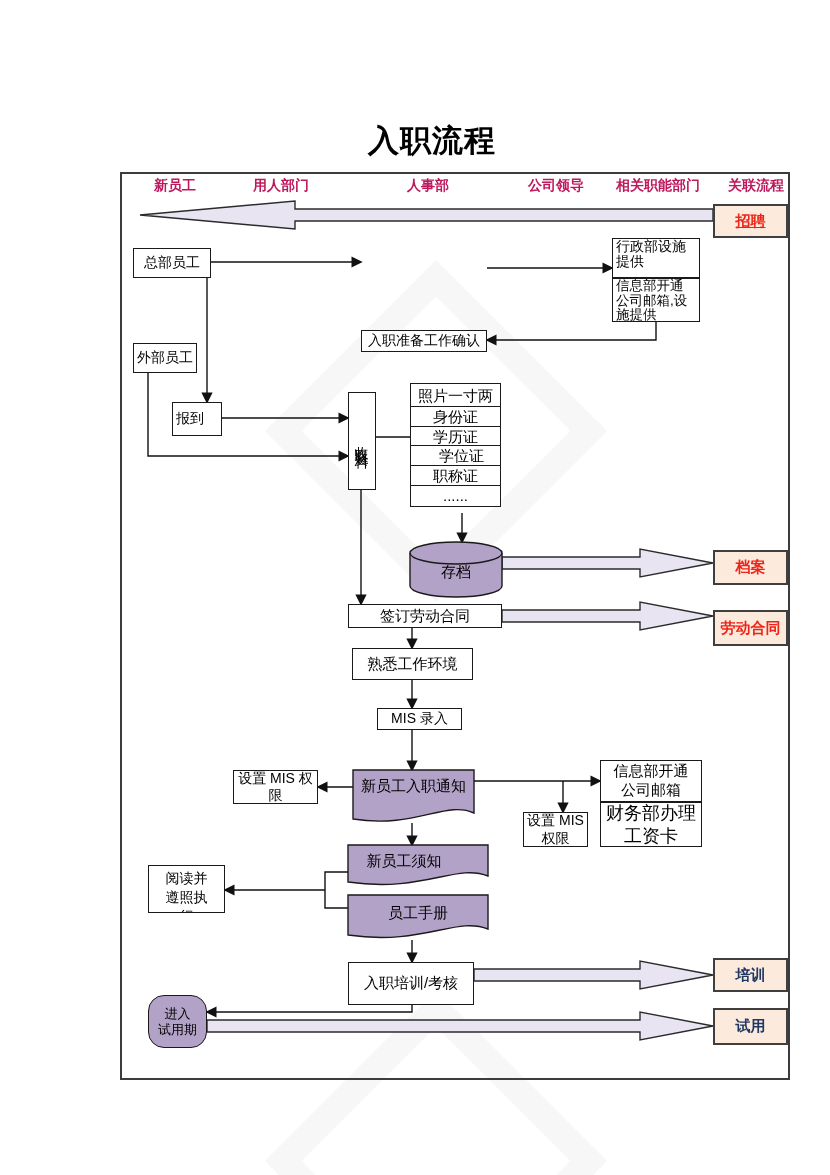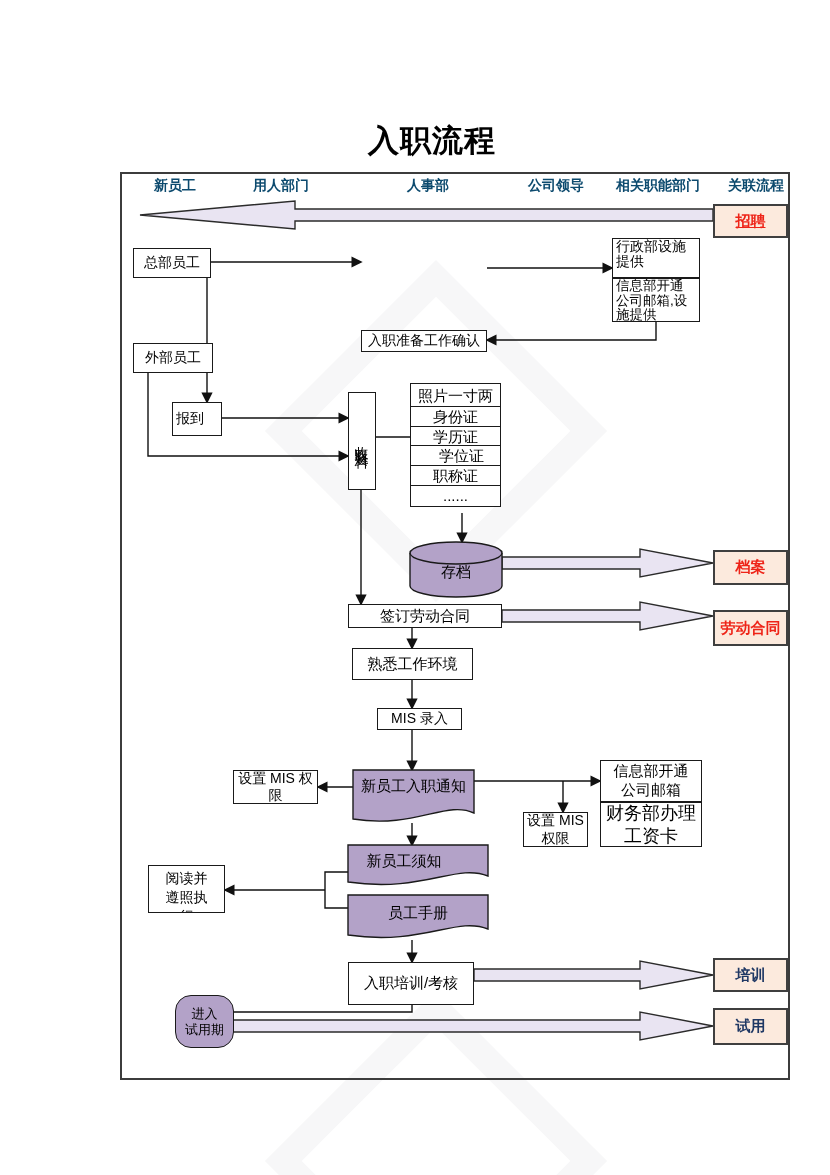--- a/index.html
+++ b/index.html
@@ -1,34 +1,34 @@
 <!DOCTYPE html>
 <html><head>
 <meta charset="utf-8">
 <style>
   html,body{margin:0;padding:0;background:#fff;}
   body{font-family:"Liberation Sans","DejaVu Sans",sans-serif;}
   #canvas{position:relative;width:830px;height:1175px;background:#fff;overflow:hidden;}
   #title{position:absolute;top:120px;left:0;right:0;text-align:center;font-size:31px;font-weight:bold;color:#000;transform:translateX(17px);letter-spacing:1px;}
   #frame{position:absolute;left:120px;top:172px;width:670px;height:908px;border:2px solid #3c3c3c;box-sizing:border-box;background:transparent;}
-  .lane{position:absolute;top:177px;transform:translateX(-50%);font-size:14px;font-weight:bold;color:#0c4a6e;white-space:nowrap;}
+  .lane{position:absolute;top:177px;transform:translateX(-50%);font-size:14px;font-weight:bold;color:#be185d;white-space:nowrap;}
   svg.layer{position:absolute;left:0;top:0;pointer-events:none;}
   .bx{position:absolute;background:#fff;border:1.2px solid #1a1a1a;box-sizing:border-box;display:flex;align-items:center;justify-content:center;text-align:center;font-size:14px;line-height:1.25;color:#000;white-space:pre-line;overflow:hidden;}
   .left{justify-content:flex-start;text-align:left;padding-left:3px;}
   .topalign{align-items:flex-start;}
   .vert{writing-mode:vertical-rl;letter-spacing:3px;line-height:1;}
   .rel{position:absolute;left:713px;width:75px;background:#fceadd;border:2px solid #3f3f3f;box-sizing:border-box;display:flex;align-items:center;justify-content:center;font-size:15px;font-weight:bold;}
   .red{color:#ee2418;}
   .redu{text-decoration:underline;}
   .navy{color:#1f3864;}
   .doctext{position:absolute;display:flex;align-items:center;justify-content:center;font-size:15px;color:#000;text-align:center;}
   .row{border:1.2px solid #1a1a1a;box-sizing:border-box;background:#fff;text-align:center;font-size:15px;line-height:19px;overflow:hidden;color:#000;}
   .row + .row{margin-top:-1.2px;}
   .wm{position:absolute;width:190px;height:190px;border:26px solid rgba(100,100,115,0.05);transform:rotate(45deg);}
-  .pill{position:absolute;background:#b3a2c8;border:1.5px solid #1a1a1a;border-radius:16px;box-sizing:border-box;display:flex;align-items:center;justify-content:center;text-align:center;font-size:13px;line-height:16px;color:#000;white-space:pre-line;margin-left:27px;}
+  .pill{position:absolute;background:#b3a2c8;border:1.5px solid #1a1a1a;border-radius:16px;box-sizing:border-box;display:flex;align-items:center;justify-content:center;text-align:center;font-size:13px;line-height:16px;color:#000;white-space:pre-line;}
 </style>
 </head>
 <body>
 
 <div id="canvas">
 
   <div class="wm" style="left:315px;top:310px;"></div>
   <div class="wm" style="left:315px;top:1040px;"></div>
 
   <div id="title">入职流程</div>
@@ -80,21 +80,21 @@
   <div id="frame"></div>
 
   <div class="lane" style="left:175px;">新员工</div>
   <div class="lane" style="left:281px;">用人部门</div>
   <div class="lane" style="left:428px;">人事部</div>
   <div class="lane" style="left:556px;">公司领导</div>
   <div class="lane" style="left:658px;">相关职能部门</div>
   <div class="lane" style="left:756px;">关联流程</div>
 
   <div class="bx" style="left:133px;top:248px;width:78px;height:30px;text-align:center;">总部员工</div>
-  <div class="bx" style="left:133px;top:343px;width:80px;height:30px;">外部员工</div>
+  <div class="bx" style="left:133px;top:343px;width:64px;height:30px;">外部员工</div>
   <div class="bx left" style="left:172px;top:402px;width:50px;height:34px;">报到</div>
   <div class="bx left topalign" style="left:612px;top:238px;width:88px;height:40px;line-height:15px;">行政部设施
 提供</div>
   <div class="bx left topalign" style="left:612px;top:278px;width:88px;height:44px;font-size:13.5px;line-height:14.5px;">信息部开通
 公司邮箱,设
 施提供</div>
   <div class="bx" style="left:361px;top:330px;width:126px;height:22px;">入职准备工作确认</div>
   <div class="bx vert" style="left:348px;top:392px;width:28px;height:98px;">收取资料</div>
 
   <div style="position:absolute;left:410px;top:383px;width:91px;">

